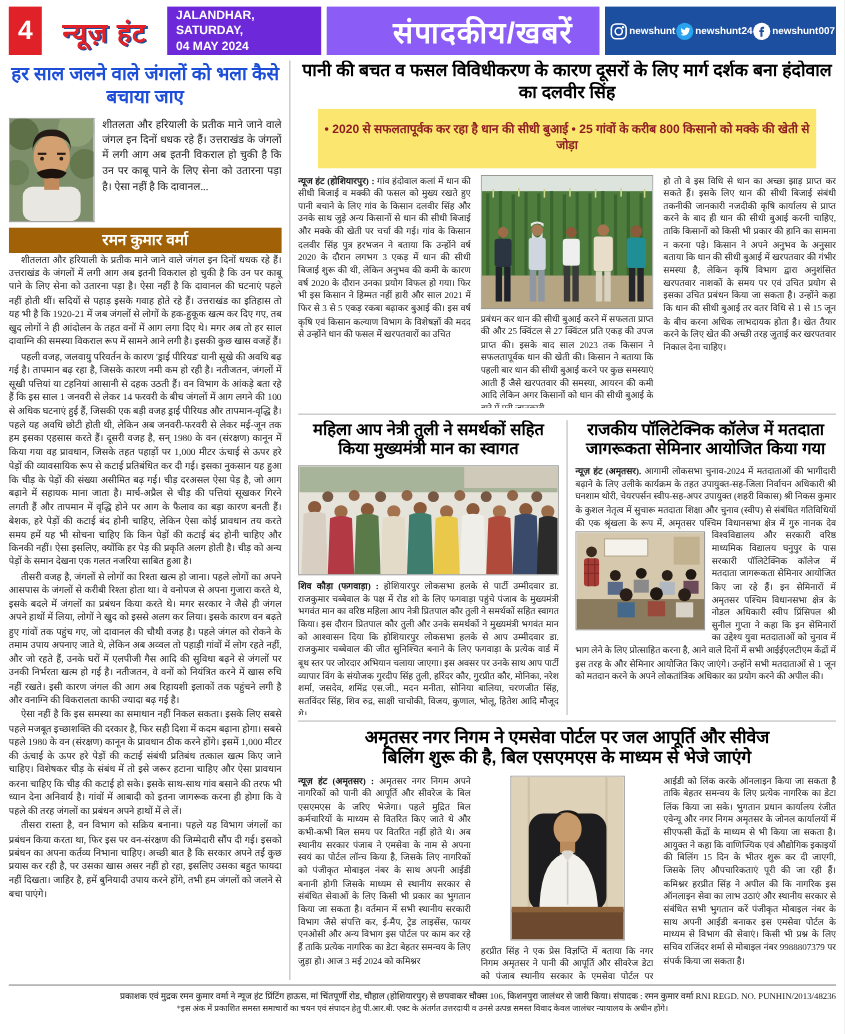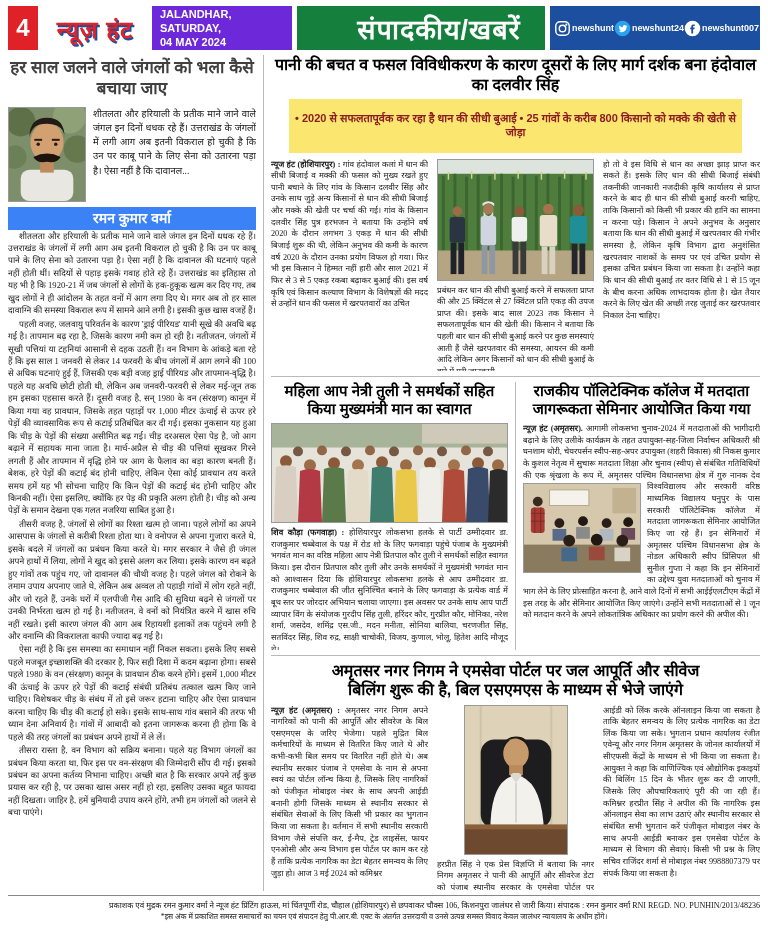--- a/index.html
+++ b/index.html
@@ -11,37 +11,37 @@
     outline:1px solid #cfcfcf;
   }
   
   .hdr { display:flex; align-items:stretch; gap:5px; height:44px; margin-bottom:5px; }
   .pgnum { width:30px; background:#e02127; color:#fff; font:bold 24px/44px "Liberation Sans",sans-serif; text-align:center; }
   .brand { width:104px; display:flex; align-items:center; justify-content:center;
            font:bold 24px "Liberation Sans",sans-serif; color:#e02127;
            text-shadow:1.5px 1.5px 0 #1c4f9f; letter-spacing:1px; }
   .datebox { width:140px; background:#6d28d9; color:#fff; padding:5px 8px;
              font:bold 11px/1.3 "Liberation Sans",sans-serif; display:flex; flex-direction:column; justify-content:center; }
-  .section { flex:1; background:#15803d; color:#fff; display:flex; align-items:center; justify-content:center;
+  .section { flex:1; background:#8b5cf6; color:#fff; display:flex; align-items:center; justify-content:center;
              font:bold 27px "Liberation Sans",sans-serif; letter-spacing:1px;padding-left:36px; }
   .social { width:210px; background:#1c4f9f; display:flex; align-items:center; justify-content:space-around; padding:2px 4px; }
   .soc-item { display:flex; flex-direction:row; align-items:center; gap:1px; }
   .soc-item svg { width:17px; height:17px; display:block; }
   .soc-handle { color:#fff; font:bold 9px "Liberation Sans",sans-serif; }
   
   .content { display:flex; height:836px; }
   .leftcol { width:256px; padding-right:7px; border-right:1px solid #b9b9b9; overflow:hidden; }
   .main { flex:1; padding-left:7px; overflow:hidden; }
   
-  .ed-head { font:bold 17px/1.25 "Liberation Sans",sans-serif; color:#404040; text-align:center; margin:2px 0 7px; }
+  .ed-head { font:bold 17px/1.25 "Liberation Sans",sans-serif; color:#1d4ed8; text-align:center; margin:2px 0 7px; }
   .ed-teaser { overflow:hidden; }
   .ed-photo { float:left; width:78px; height:95px; margin:0 7px 2px 0; border:1px solid #999; }
   .ed-photo svg { display:block; width:100%; height:100%; }
   .ed-teaser p { font-size:9.5px; line-height:1.5; text-align:justify; }
-  .ed-banner { background:#3b82f6; color:#fff; font:bold 14px/1 "Liberation Sans",sans-serif;
+  .ed-banner { background:#a16207; color:#fff; font:bold 14px/1 "Liberation Sans",sans-serif;
                text-align:center; padding:4px 2px 5px; margin-top:3px; }
   .ed-role { text-align:center; font-size:9px; color:#333; margin:2px 0 5px; }
   .ed-body p { font-size:8.6px; line-height:1.45; text-align:justify; text-indent:11px; margin-bottom:1px; }
   
   .rule { border-top:1px solid #b9b9b9; margin:5px 0; }
   .a-head { font:bold 16px/1.22 "Liberation Sans",sans-serif; color:#000; text-align:center; }
   .a-head.sm { font-size:15px; }
   .subhead { background:#fbe670; color:#8e1d22; font:bold 11px/1.25 "Liberation Sans",sans-serif;
              text-align:center; padding:13px 6px; margin:5px 18px 6px; }
   .cols { display:flex; gap:9px; }

